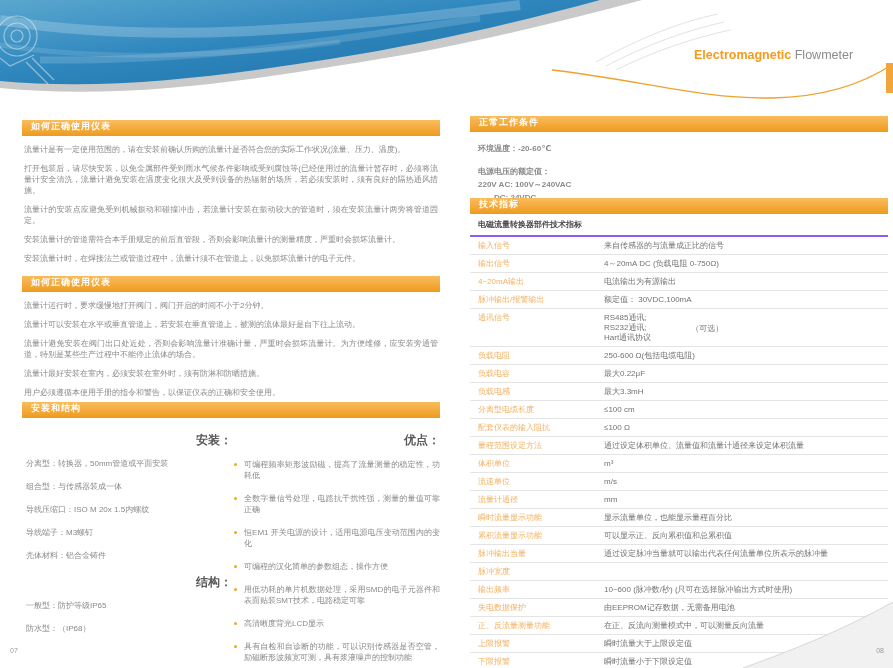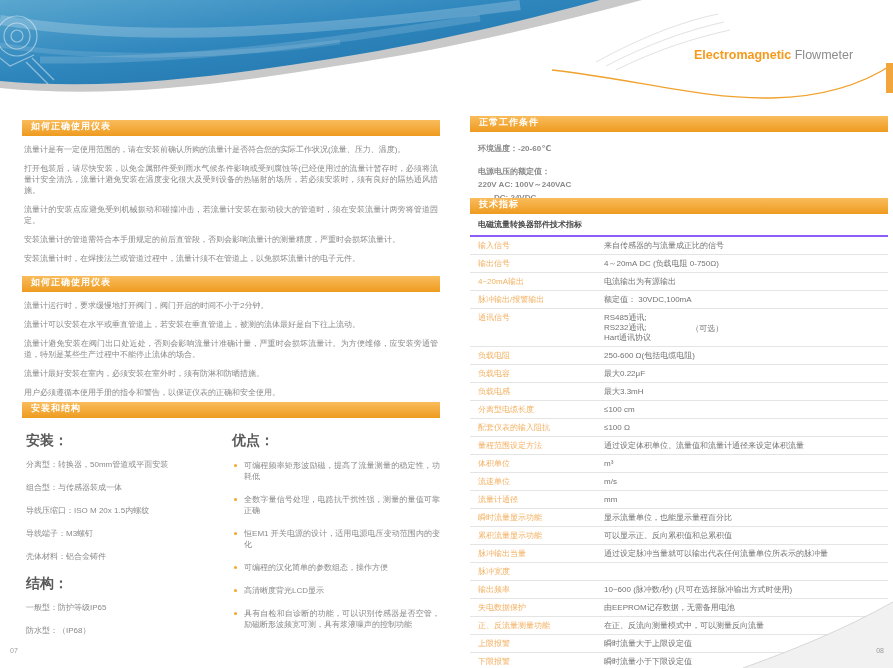--- a/index.html
+++ b/index.html
@@ -27,21 +27,21 @@
   .leftcol{left:22px;}
   .rightcol{left:470px;}
   .para{
     font-size:8px;line-height:11px;color:#8a8a8a;
     margin:8px 2px 0 2px;text-align:justify;
   }
   
   .twocol{display:flex;margin-top:10px;}
   .installcol{width:210px;padding-left:4px;box-sizing:border-box;}
   .advcol{width:208px;box-sizing:border-box;}
-  .subhead{font-size:14px;font-weight:bold;color:#5a5a5a;margin:4px 0 10px 0;}
+  .subhead{font-size:12px;font-weight:bold;color:#5a5a5a;margin:4px 0 10px 0;text-align:right;}
   .install-item{font-size:8px;color:#8a8a8a;margin:0 0 13px 0;line-height:10px;}
   .adv-item{display:flex;margin:0 0 12px 0;}
   .adv-item .dot{
     width:3px;height:3px;border-radius:50%;background:#f5a623;
     margin:4px 7px 0 2px;flex:0 0 3px;
   }
   .adv-item .txt{font-size:8px;line-height:11px;color:#8a8a8a;text-align:justify;}
   
   .wc-line{font-size:8px;color:#8a8a8a;margin:0 0 0 8px;line-height:13px;font-weight:bold;}
   .wc-gap{margin-top:10px;}
@@ -184,20 +184,24 @@
         <div class="adv-item">
           <span class="dot"></span>
           <span class="txt">恒EM1 开关电源的设计，适用电源电压变动范围内的变化</span>
         </div>
 
         <div class="adv-item">
           <span class="dot"></span>
           <span class="txt">可编程的汉化简单的参数组态，操作方便</span>
         </div>
 
+        <div class="adv-item">
+          <span class="dot"></span>
+          <span class="txt">用低功耗的单片机数据处理，采用SMD的电子元器件和表面贴装SMT技术，电路稳定可靠</span>
+        </div>
 
         <div class="adv-item">
           <span class="dot"></span>
           <span class="txt">高清晰度背光LCD显示</span>
         </div>
 
         <div class="adv-item">
           <span class="dot"></span>
           <span class="txt">具有自检和自诊断的功能，可以识别传感器是否空管，励磁断形波频宽可测，具有浆液噪声的控制功能</span>
         </div>

